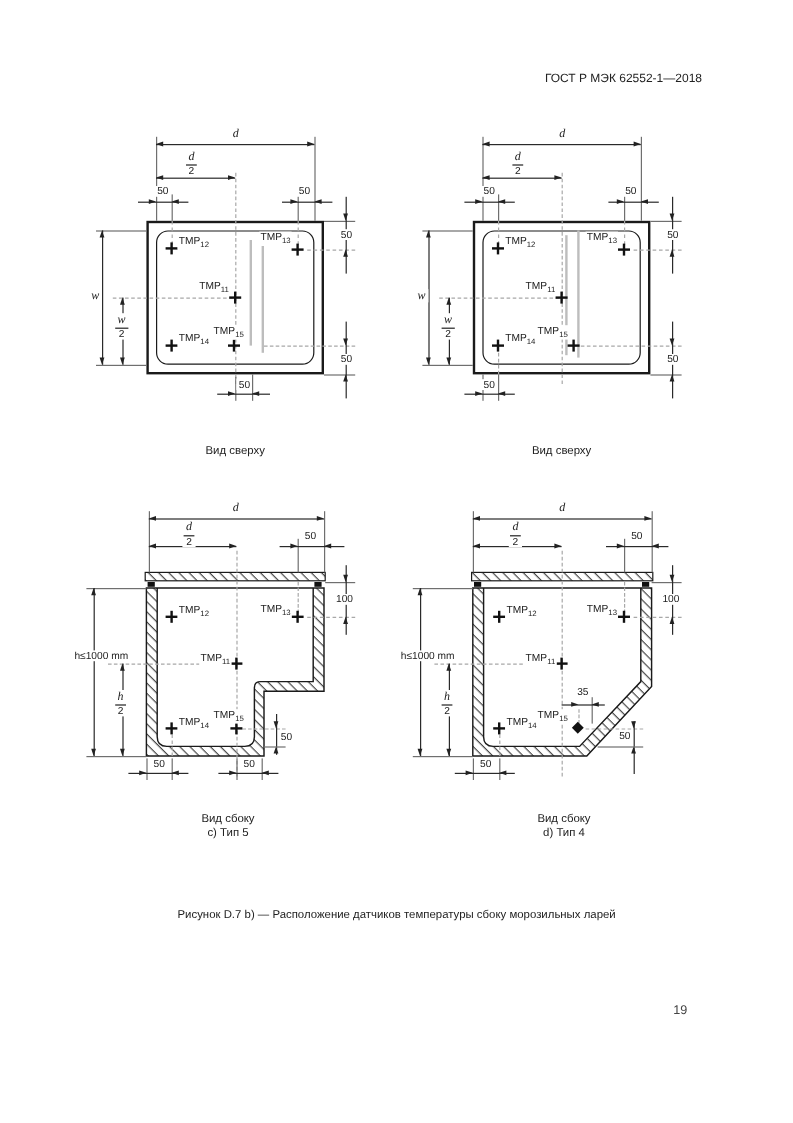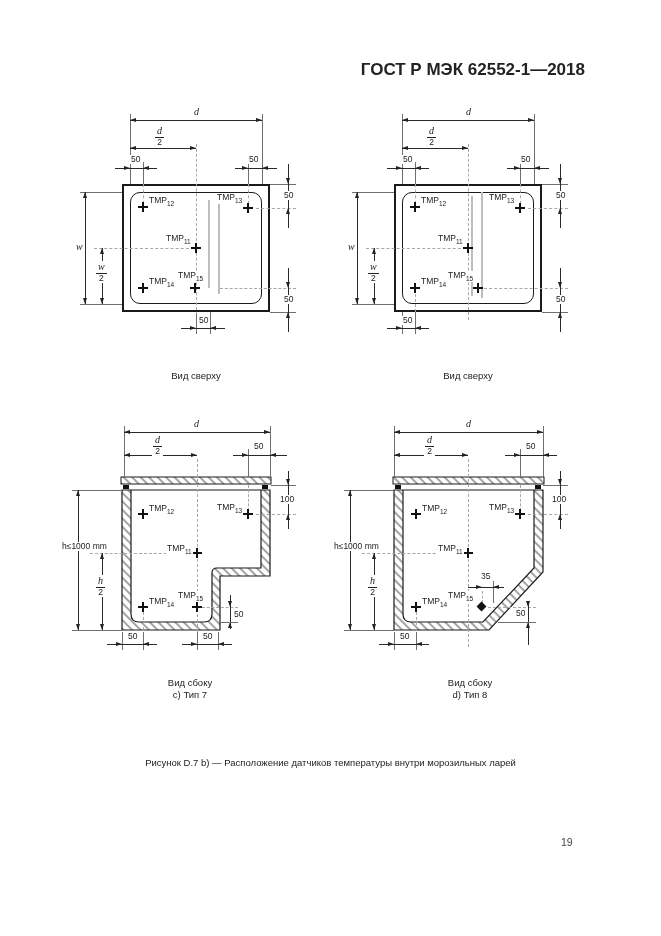--- a/index.html
+++ b/index.html
@@ -32,21 +32,21 @@
   .tmp{position:absolute;font-size:8.5px;white-space:nowrap;background:#fff;padding:0 1px;line-height:1.1}
   .tmp sub{font-size:6.5px}
   .dlab{position:absolute;font-size:8.5px;white-space:nowrap;background:#fff;padding:0 2px;line-height:1.1}
   .it{font-family:"Liberation Serif",serif;font-style:italic;font-size:10px}
   .frac{position:absolute;text-align:center;font-size:8.5px;line-height:1.15;background:#fff;padding:0 1px}
   .frac .nm{display:block;border-bottom:1px solid #222;padding:0 2px}
   .frac .dn{display:block}
   .tv-outer{position:absolute;border:2px solid #1a1a1a;box-sizing:border-box}
   .tv-inner{position:absolute;border:1.5px solid #1a1a1a;border-radius:10px;box-sizing:border-box}
   .viewlab{position:absolute;font-size:9.5px;text-align:center;white-space:nowrap}
-  .hdr{position:absolute;top:60px;right:76px;font-size:17px;font-weight:700;white-space:nowrap}
+  .hdr{position:absolute;top:60px;right:76px;font-size:10px;font-weight:400;white-space:nowrap}
   .caption{position:absolute;left:0;right:0;top:757px;text-align:center;font-size:9.5px;white-space:nowrap}
   .pageno{position:absolute;left:561px;top:836px;font-size:10.5px;color:#444}
 </style>
 </head>
 <body>
 
 <div class="hdr">ГОСТ Р МЭК 62552-1—2018</div>
 
 <div class="diagram" style="left:60px;top:100px;width:260px;height:290px">
   <div class="tv-outer" style="left:62px;top:84px;width:148px;height:128px"></div>
@@ -297,21 +297,21 @@
   <div class="tmp" style="left:88px;top:89px"><span>TMP</span><sub>12</sub></div>
   <div class="cross" style="left:183px;top:94px"></div>
   <div class="tmp" style="left:156px;top:88px"><span>TMP</span><sub>13</sub></div>
   <div class="cross" style="left:132px;top:133px"></div>
   <div class="tmp" style="left:106px;top:129px"><span>TMP</span><sub>11</sub></div>
   <div class="cross" style="left:78px;top:187px"></div>
   <div class="tmp" style="left:88px;top:182px"><span>TMP</span><sub>14</sub></div>
   <div class="cross" style="left:132px;top:187px"></div>
   <div class="tmp" style="left:117px;top:176px"><span>TMP</span><sub>15</sub></div>
   <div class="viewlab" style="left:75px;top:262px;width:110px">Вид сбоку</div>
-  <div class="viewlab" style="left:75px;top:274px;width:110px">c) Тип 7</div>
+  <div class="viewlab" style="left:75px;top:274px;width:110px">c) Тип 5</div>
 </div>
 
 <div class="diagram" style="left:330px;top:415px;width:262px;height:292px">
   <svg width="252" height="232" style="position:absolute;left:0;top:0">
     <defs>
       <pattern id="h2" width="6" height="6" patternUnits="userSpaceOnUse" patternTransform="rotate(-45)">
         <rect width="6" height="6" fill="#ffffff"></rect>
         <line x1="1" y1="0" x2="1" y2="6" stroke="#4a4a4a" stroke-width="1"></line>
       </pattern>
     </defs>
@@ -394,17 +394,17 @@
   <div class="tmp" style="left:91px;top:89px"><span>TMP</span><sub>12</sub></div>
   <div class="cross" style="left:185px;top:94px"></div>
   <div class="tmp" style="left:158px;top:88px"><span>TMP</span><sub>13</sub></div>
   <div class="cross" style="left:133px;top:133px"></div>
   <div class="tmp" style="left:107px;top:129px"><span>TMP</span><sub>11</sub></div>
   <div class="cross" style="left:81px;top:187px"></div>
   <div class="tmp" style="left:91px;top:182px"><span>TMP</span><sub>14</sub></div>
   <div class="diam" style="left:148px;top:188px"></div>
   <div class="tmp" style="left:117px;top:176px"><span>TMP</span><sub>15</sub></div>
   <div class="viewlab" style="left:85px;top:262px;width:110px">Вид сбоку</div>
-  <div class="viewlab" style="left:85px;top:274px;width:110px">d) Тип 8</div>
+  <div class="viewlab" style="left:85px;top:274px;width:110px">d) Тип 4</div>
 </div>
 
-<div class="caption">Рисунок D.7  b) — Расположение датчиков температуры внутри морозильных ларей</div>
+<div class="caption">Рисунок D.7  b) — Расположение датчиков температуры сбоку морозильных ларей</div>
 <div class="pageno">19</div>
 
 </body></html>

